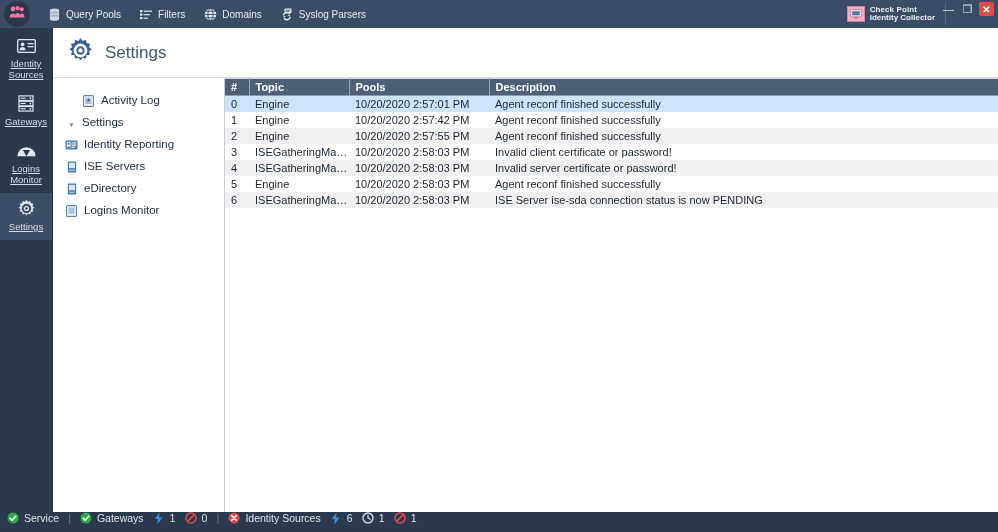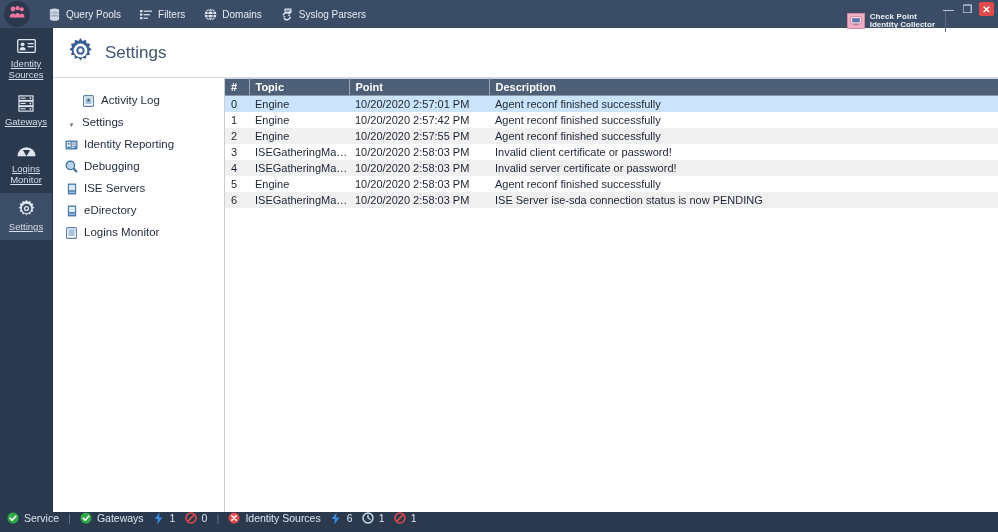--- a/index.html
+++ b/index.html
@@ -34,21 +34,21 @@
   .menu-items { display: flex; align-items: center; margin-left: 8px; }
   .menu-item {
     display: flex; align-items: center; gap: 5px;
     padding: 4px 9px;
     color: #e8edf5; font-size: 10px;
     cursor: default; white-space: nowrap;
   }
   .menu-icon { display: flex; align-items: center; justify-content: center; width: 14px; height: 14px; }
 
   .brand {
-    position: absolute; right: 52px; top: 10px;
+    position: absolute; right: 52px; top: 3px;
     display: flex; align-items: center; gap: 5px;
     padding-right: 10px;
     border-right: 1px solid #5b6b85;
     height: 22px;
   }
   .brand-logo {
     width: 18px; height: 16px;
     background: #f0aec6;
     border: 1px solid #d0889f;
     display: flex; align-items: center; justify-content: center;
@@ -369,29 +369,20 @@
                 <circle cx="3.7" cy="3.8" r="1.1" fill="#4b7fae"></circle>
                 <path d="M2.1 8.1c0-1.2 0.7-1.9 1.6-1.9s1.6 0.7 1.6 1.9z" fill="#4b7fae"></path>
                 <rect x="6.6" y="2.4" width="4.6" height="1.1" fill="#ffffff"></rect>
                 <rect x="6.6" y="4.5" width="4.6" height="1.1" fill="#ffffff"></rect>
                 <rect x="6.6" y="6.6" width="3" height="1.1" fill="#ffffff"></rect>
               </svg>
             </span>
             <span>Identity Reporting</span>
           </div>
 
-          <div class="tree-node lvl2">
-            <span class="tnode-ico">
-              <svg width="13" height="13" viewBox="0 0 13 13">
-                <circle cx="5.4" cy="5.4" r="4.2" fill="#bcd4e8" stroke="#2f6a99" stroke-width="1.2"></circle>
-                <line x1="8.5" y1="8.5" x2="12" y2="12" stroke="#2f6a99" stroke-width="2"></line>
-              </svg>
-            </span>
-            <span>Debugging</span>
-          </div>
 
           <div class="tree-node lvl2">
             <span class="tnode-ico">
               <svg width="10" height="12" viewBox="0 0 10 12">
                 <rect x="0.8" y="0.6" width="8.4" height="10.8" rx="0.8" fill="#4b7fae"></rect>
                 <rect x="2" y="1.9" width="6" height="5.2" fill="#dce8f3"></rect>
                 <rect x="2" y="8.6" width="6" height="1.4" fill="#9cc0dd"></rect>
               </svg>
             </span>
             <span>ISE Servers</span>
@@ -418,21 +409,21 @@
             <span>Logins Monitor</span>
           </div>
         </div>
 
         <div class="table-wrap">
           <table class="grid">
             <thead>
               <tr>
                 <th class="col-n">#</th>
                 <th class="col-t">Topic</th>
-                <th class="col-d">Point</th>
+                <th class="col-d">Pools</th>
                 <th>Description</th>
               </tr>
             </thead>
             <tbody>
               <tr class="sel">
                 <td>0</td>
                 <td>Engine</td>
                 <td>10/20/2020 2:57:01 PM</td>
                 <td>Agent reconf finished successfully</td>
               </tr>

